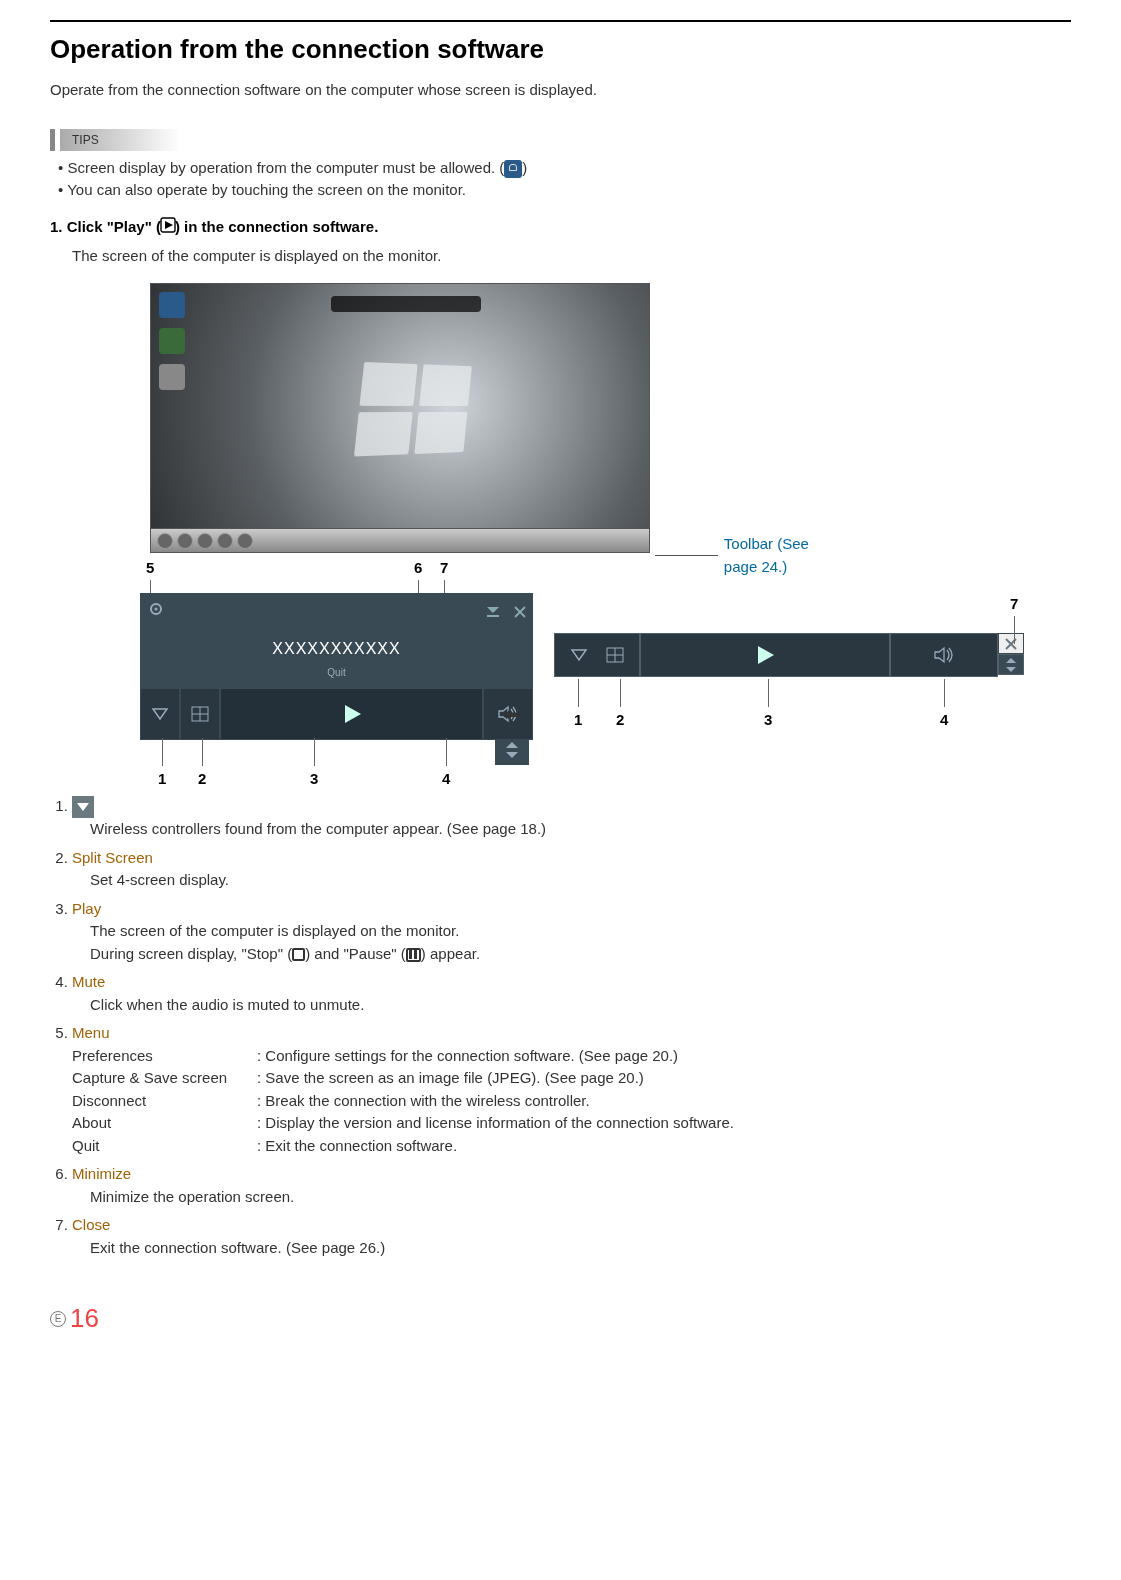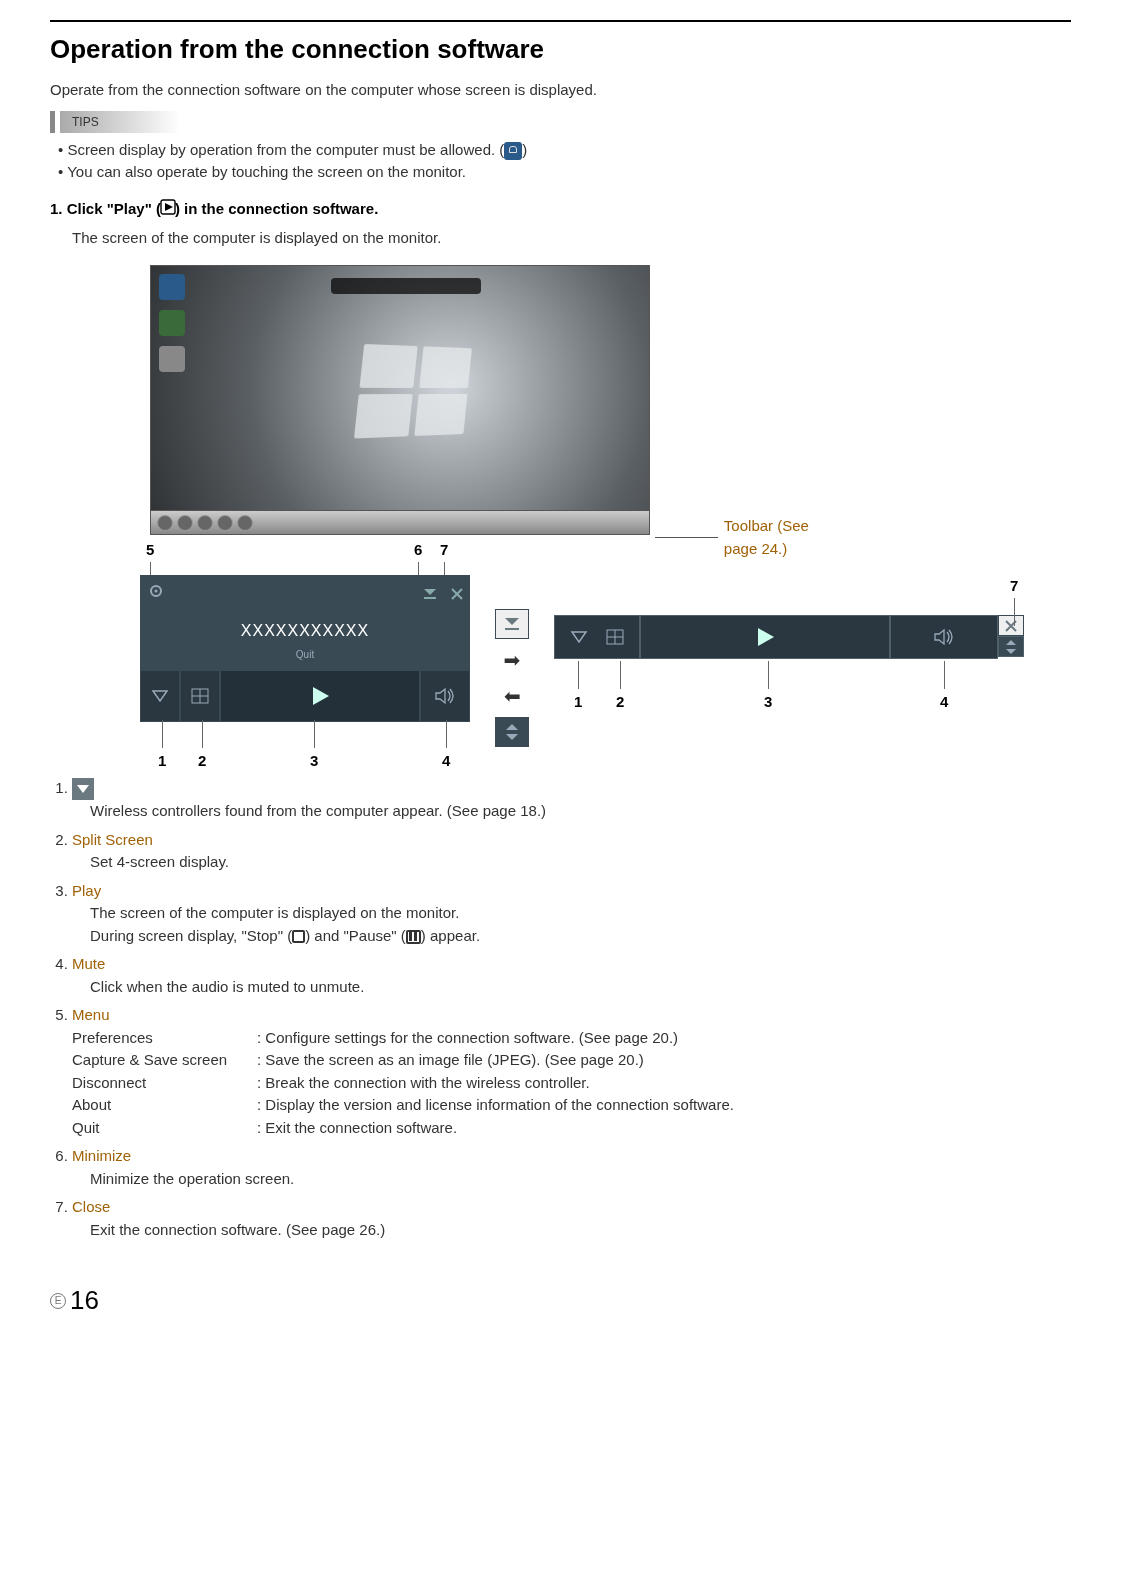--- a/index.html
+++ b/index.html
@@ -6,21 +6,21 @@
   body {
     font-family: Arial, Helvetica, sans-serif;
     color: #333;
     width: 1121px;
     padding: 20px 50px 30px 50px;
     font-size: 15px;
     line-height: 1.5;
   }
   .top-rule { border-top: 2px solid #000; margin-bottom: 8px; }
   h1 { font-size: 26px; font-weight: bold; color: #000; margin-bottom: 10px; }
-  .intro { margin-bottom: 9px; }
+  .intro { margin-bottom: 27px; }
   .tips-bar {
     display: flex; align-items: center; margin-bottom: 6px;
     height: 22px;
   }
   .tips-bar .bar-marker { width: 5px; height: 22px; background: #888; margin-right: 5px; }
   .tips-bar .tips-box {
     background: linear-gradient(to right, #aaa, #fff);
     padding: 2px 12px; font-size: 12px; color: #333; width: 120px;
   }
   ul.tips-list { list-style: none; margin: 4px 0 14px 8px; }
@@ -75,32 +75,32 @@
   .desktop .win-flag {
     position:absolute; left: 210px; top: 80px;
     width: 110px; height: 90px;
     display:grid; grid-template: 1fr 1fr / 1fr 1fr; gap: 6px;
     transform: perspective(200px) rotateY(10deg) skewX(-6deg);
   }
   .desktop .win-flag div { background: rgba(230,233,236,0.75); border-radius: 2px; }
   .toolbar-callout {
     position: absolute; left: 505px; top: 250px;
     display:flex; align-items:center;
-    font-size: 15px; color:#a16207;
+    font-size: 15px; color:#0369a1;
   }
   .toolbar-callout .line { width: 105px; height: 1px; background:#555; }
 
   
   .diagram-row { display:flex; align-items:flex-start; gap: 25px; margin: 40px 0 30px 90px; }
   .panel-expanded {
     position: relative;
     width: 330px;
   }
   .panel-expanded .panel-bg {
-    width: 330px; background:#3a4a54; padding-top: 4px;
+    width: 393px; background:#3a4a54; padding-top: 4px;
     position: relative;
   }
   .panel-expanded .panel-top {
     height: 34px; display:flex; align-items:center; justify-content:flex-end;
     padding-right: 6px; gap: 12px;
   }
   .panel-expanded .gear { position:absolute; left:8px; top:8px;}
   .panel-expanded .title-area { text-align:center; padding: 6px 0 8px; }
   .panel-expanded .title-area .ptitle { color:#fff; font-size:16px; letter-spacing:1px;}
   .panel-expanded .title-area .pstatus { color:#9ab; font-size:10px; display:block; margin-top:4px;}
@@ -163,21 +163,21 @@
     position: relative; vertical-align: middle;
   }
   .legend-one-icon::after {
     content: ""; position: absolute; left: 5px; top: 7px;
     border-left: 6px solid transparent; border-right: 6px solid transparent;
     border-top: 8px solid #fff;
   }
 
   .footer { margin-top: 40px; display:flex; align-items:center; }
   .footer .circ { display:inline-block;width:16px;height:16px;border:1px solid #777;border-radius:50%;font-size:10px;line-height:14px;text-align:center;color:#777;margin-right:4px;}
-  .footer .pnum { font-size:26px; color:#000000;}
+  .footer .pnum { font-size:26px; color:#ef4444;}
 
   
   svg { overflow: visible; }
 </style>
 </head>
 <body>
 
 <div class="top-rule"></div>
 <h1>Operation from the connection software</h1>
 <p class="intro">Operate from the connection software on the computer whose screen is displayed.</p>

